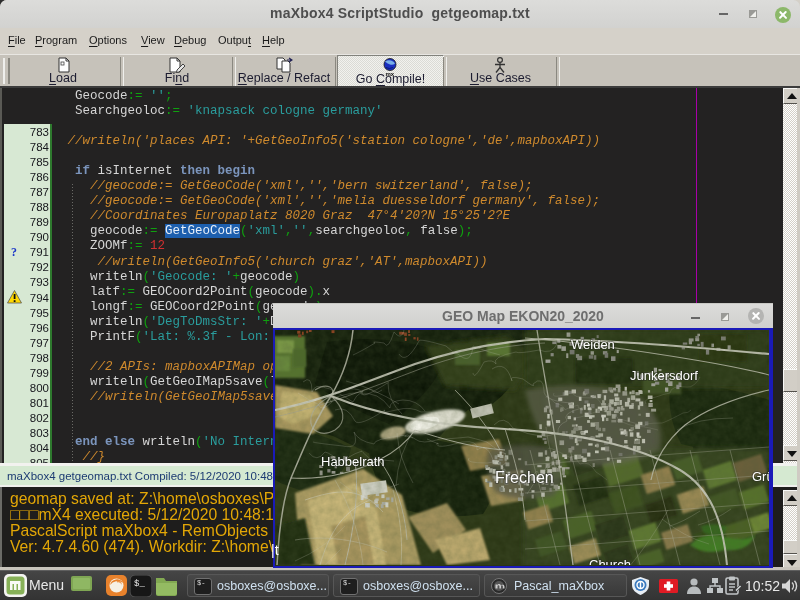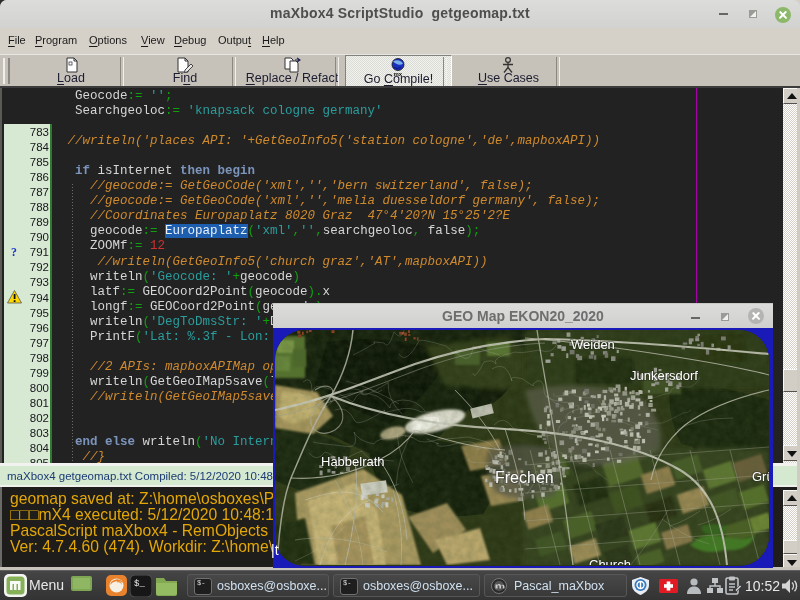--- a/index.html
+++ b/index.html
@@ -16,21 +16,21 @@
   .closebtn:before,.closebtn:after{content:"";position:absolute;left:7px;top:3.2px;width:2.2px;height:9.6px;background:#fff;border-radius:1px;}
   .closebtn:before{transform:rotate(45deg);}
   .closebtn:after{transform:rotate(-45deg);}
   
   #menubar{position:absolute;left:0;top:28px;width:800px;height:26px;background:#d5d1c9;font-size:11px;color:#1a1a1a;}
   #menubar span{position:absolute;top:6px;}
   u{text-decoration:underline;text-underline-offset:2px;}
   
   #toolbar{position:absolute;left:0;top:54px;width:800px;height:33px;background:#c6c2ba;border-top:1px solid #e8e6e2;}
   #toolbar .grip{position:absolute;left:3px;top:3px;width:3px;height:26px;border-left:2px solid #efefec;border-right:2px solid #8a8880;}
-  .tbtn{position:absolute;top:0;height:32px;text-align:center;font-size:12.5px;color:#1c1c30;white-space:nowrap;margin-left:8px;}
+  .tbtn{position:absolute;top:0;height:32px;text-align:center;font-size:12.5px;color:#1c1c30;white-space:nowrap;}
   .tbtn .lbl{position:absolute;bottom:2px;width:100%;}
   .tsep{position:absolute;top:2px;width:2px;height:29px;border-left:1px solid #8a8880;border-right:1px solid #efefec;}
   #gocompile{background:#e9e9e5;background-image:repeating-conic-gradient(#f2f2ee 0 25%,#dbdbd5 0 50%);background-size:2px 2px;border:1px solid;border-color:#82827c #fdfdfb #fdfdfb #82827c;}
   #tbdark{position:absolute;left:0;top:86px;width:800px;height:2px;background:#3c3c3c;}
   
   #editor{position:absolute;left:0;top:88px;width:800px;height:375px;background:#232222;border-left:2px solid #5a5a55;}
   #gutter{position:absolute;left:2px;top:0;width:46px;height:375px;background:#d7e8d3;border-right:2px solid #2e7a2e;margin-top:36px;}
   #gutter pre{margin:0;padding:1px 1px 0 0;text-align:right;font-family:"Liberation Sans",sans-serif;font-size:11.5px;line-height:15.05px;color:#16161c;}
   #code{position:absolute;left:50px;top:0;width:731px;height:375px;overflow:hidden;}
   #code pre{margin:0;padding:1px 0 0 0.5px;font-family:"Liberation Mono",monospace;font-size:12.5px;line-height:15.05px;color:#d6d6d6;}
@@ -55,21 +55,21 @@
   #statusbar div{position:absolute;left:7px;top:3.5px;font-size:11.5px;color:#1c3a72;}
   
   #console{position:absolute;left:0;top:487px;width:800px;height:80px;background:#1e1d1c;border-left:2px solid #6a6a66;}
   #console pre{margin:0;padding:4px 0 0 8px;font-family:"Liberation Sans",sans-serif;font-size:15.7px;line-height:15.9px;color:#e3a706;}
   #winbottom{position:absolute;left:0;top:567px;width:800px;height:3px;background:#c8c4bc;}
   
   #mapwin{position:absolute;left:273px;top:303px;width:500px;height:265px;}
   #maptitle{position:absolute;left:0;top:0;width:500px;height:25px;background:linear-gradient(#dcdcda,#d0d0ce);border-top:1px solid #c8c8c4;box-sizing:border-box;}
   #mapframe{position:absolute;left:0;top:25px;width:500px;height:240px;background:#1a1ab8;}
   #maptitletext{position:absolute;left:0;top:4px;width:100%;text-align:center;font-size:14px;font-weight:bold;color:#6e6e6e;}
-  #mapcontent{position:absolute;left:2px;top:2px;width:494px;height:236px;overflow:hidden;background:#2b3615;border-radius:30px;}
+  #mapcontent{position:absolute;left:2px;top:2px;width:494px;height:236px;overflow:hidden;background:#2b3615;}
   
   #taskbar{position:absolute;left:0;top:570px;width:800px;height:30px;background:linear-gradient(#454545,#333333);border-top:1px solid #5f5f5f;box-sizing:border-box;}
   #menutext{position:absolute;left:29px;top:6px;font-size:14px;color:#e8e8e8;text-align:right;}
   .wbtn{position:absolute;top:3px;height:23px;background:linear-gradient(#484848,#393939);border:1px solid #575757;border-radius:3px;box-sizing:border-box;}
   .wbtn .txt{position:absolute;left:29px;top:3.5px;font-size:12.5px;color:#cfe0ef;white-space:nowrap;}
   .termicon{position:absolute;width:16px;height:15px;background:#1e1e1e;border:1px solid #707070;border-radius:3px;}
   .termicon:before{content:"$-";position:absolute;left:2px;top:0px;font-size:7px;color:#ddd;font-family:"Liberation Mono",monospace;}
   #tray{position:absolute;left:0;top:0;width:800px;height:30px;}
   #clock{position:absolute;left:745px;top:7px;font-size:14px;font-weight:normal;color:#e8e8e8;}
 </style>
@@ -180,21 +180,21 @@
       <div id="code">
           <pre>   Geocode<i class="o">:=</i> <i class="s">''</i><i class="o">;</i>
    Searchgeoloc<i class="o">:=</i> <i class="s">'knapsack cologne germany'</i>
 
   <i class="c">//writeln('places API: '+GetGeoInfo5('station cologne','de',mapboxAPI))</i>
 
    <i class="k">if</i> isInternet <i class="k">then</i> <i class="k">begin</i>
      <i class="c">//geocode:= GetGeoCode('xml','','bern switzerland', false);</i>
      <i class="c">//geocode:= GetGeoCode('xml','','melia duesseldorf germany', false);</i>
      <i class="c">//Coordinates Europaplatz 8020 Graz  47°4'20?N 15°25'2?E</i>
-     geocode<i class="o">:=</i> <i class="sel">Europaplatz</i><i class="o">(</i><i class="s">'xml'</i><i class="o">,</i><i class="s">''</i><i class="o">,</i>searchgeoloc<i class="o">,</i> false<i class="o">);</i>
+     geocode<i class="o">:=</i> <i class="sel">GetGeoCode</i><i class="o">(</i><i class="s">'xml'</i><i class="o">,</i><i class="s">''</i><i class="o">,</i>searchgeoloc<i class="o">,</i> false<i class="o">);</i>
      ZOOMf<i class="o">:=</i> <i class="n">12</i>
       <i class="c">//writeln(GetGeoInfo5('church graz','AT',mapboxAPI))</i>
      writeln<i class="o">(</i><i class="s">'Geocode: '</i><i class="o">+</i>geocode<i class="o">)</i>
      latf<i class="o">:=</i> GEOCoord2Point<i class="o">(</i>geocode<i class="o">).</i>x
      longf<i class="o">:=</i> GEOCoord2Point<i class="o">(</i>geocode<i class="o">).</i>y
      writeln<i class="o">(</i><i class="s">'DegToDmsStr: '</i><i class="o">+</i>DegToDmsStr
      PrintF<i class="o">(</i><i class="s">'Lat: %.3f - Lon: %.3f'</i><i class="o">,[</i>latf
 
      <i class="c">//2 APIs: mapboxAPIMap openweather</i>
      writeln<i class="o">(</i>GetGeoIMap5save<i class="o">(</i>latf<i class="o">,</i>longf

